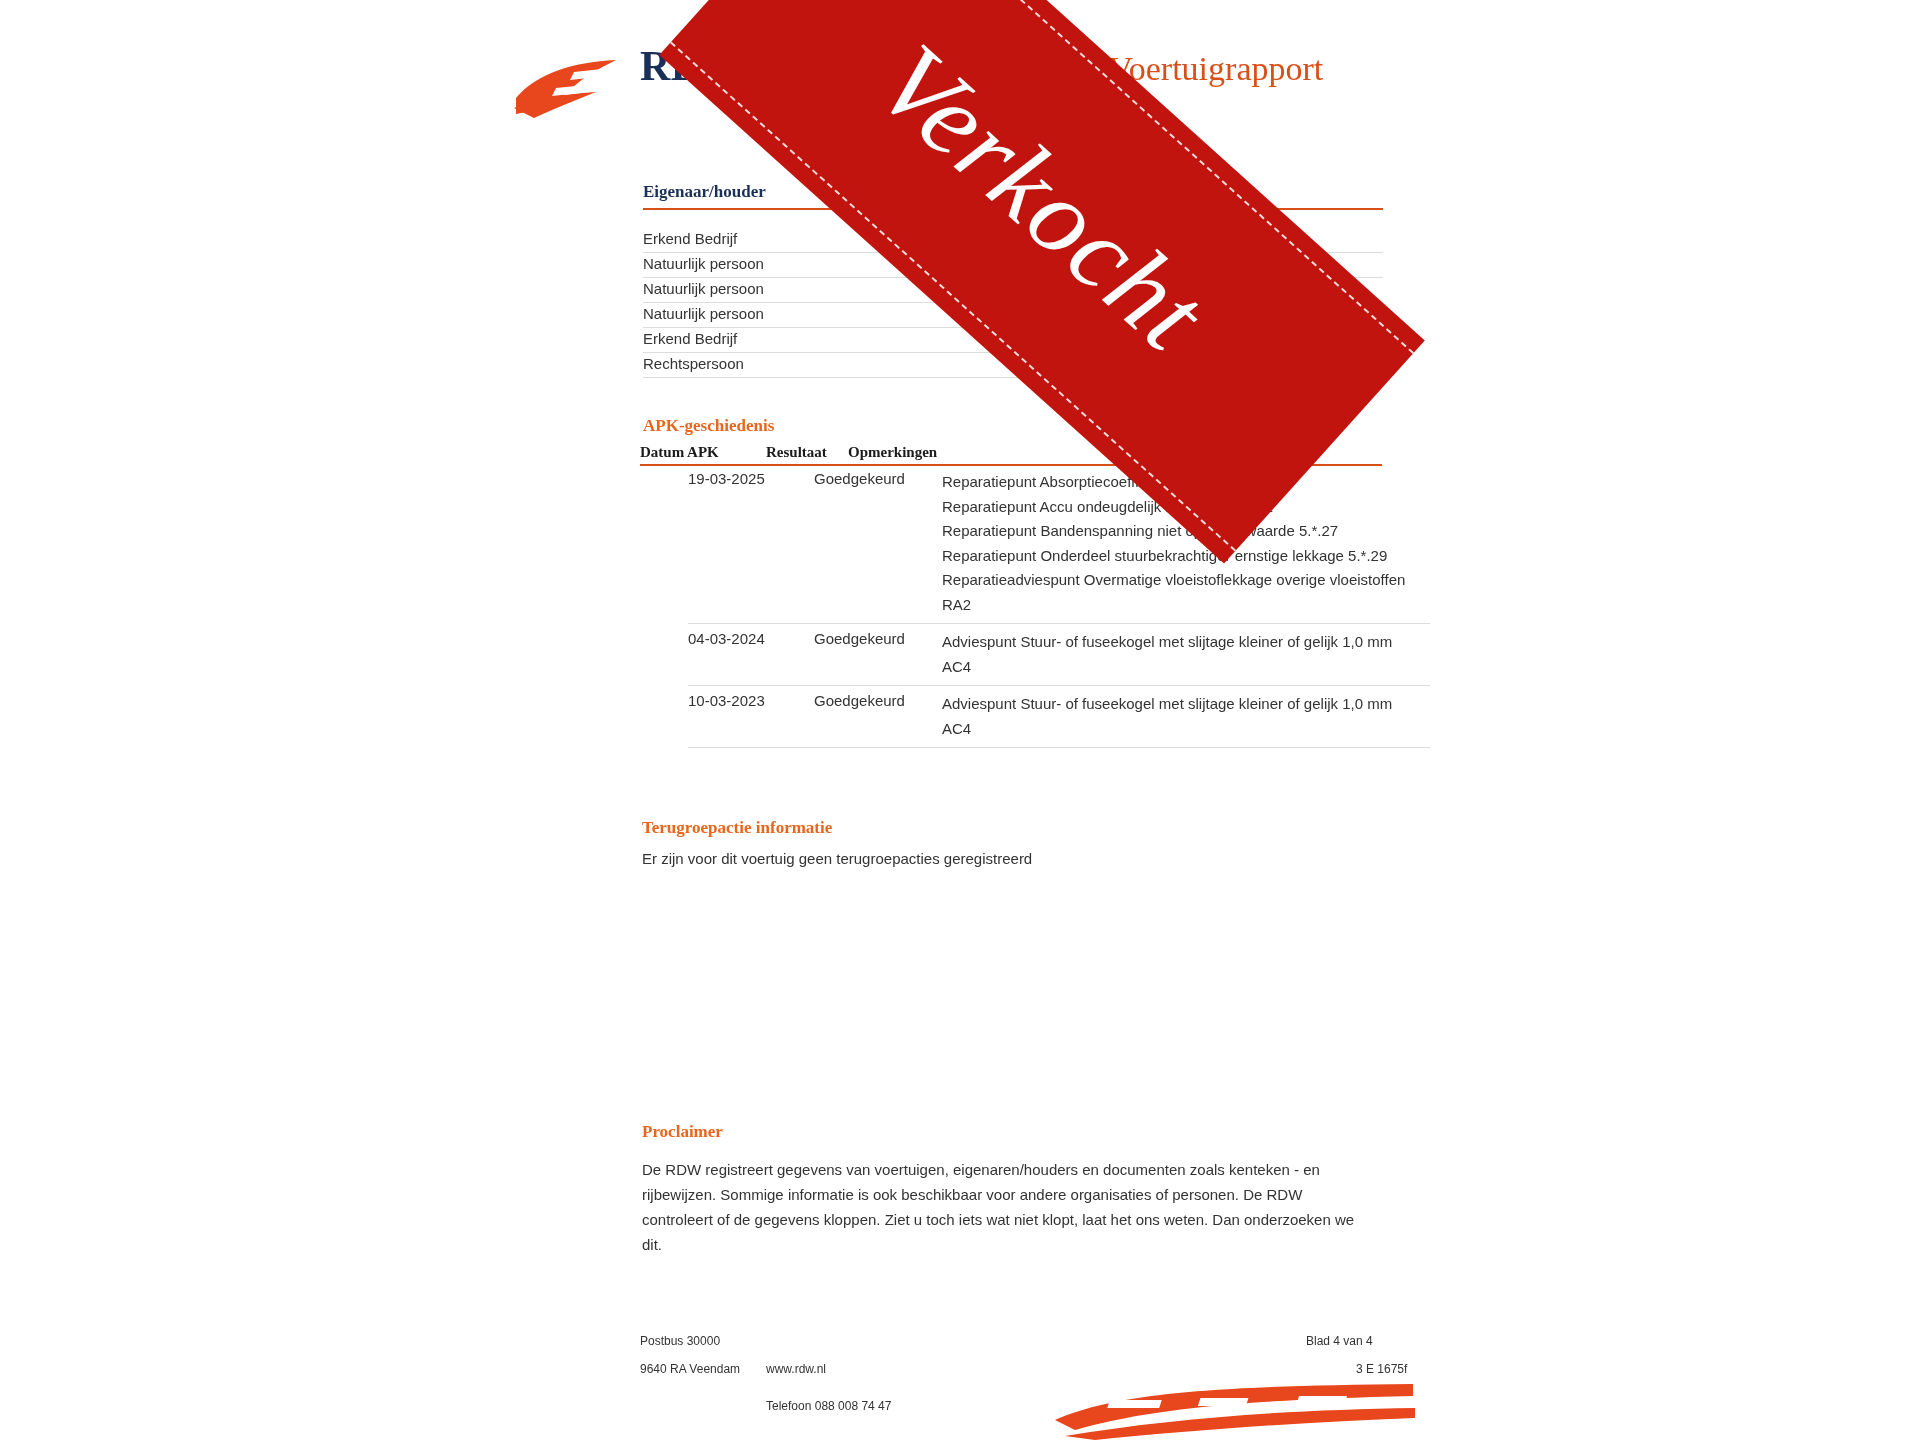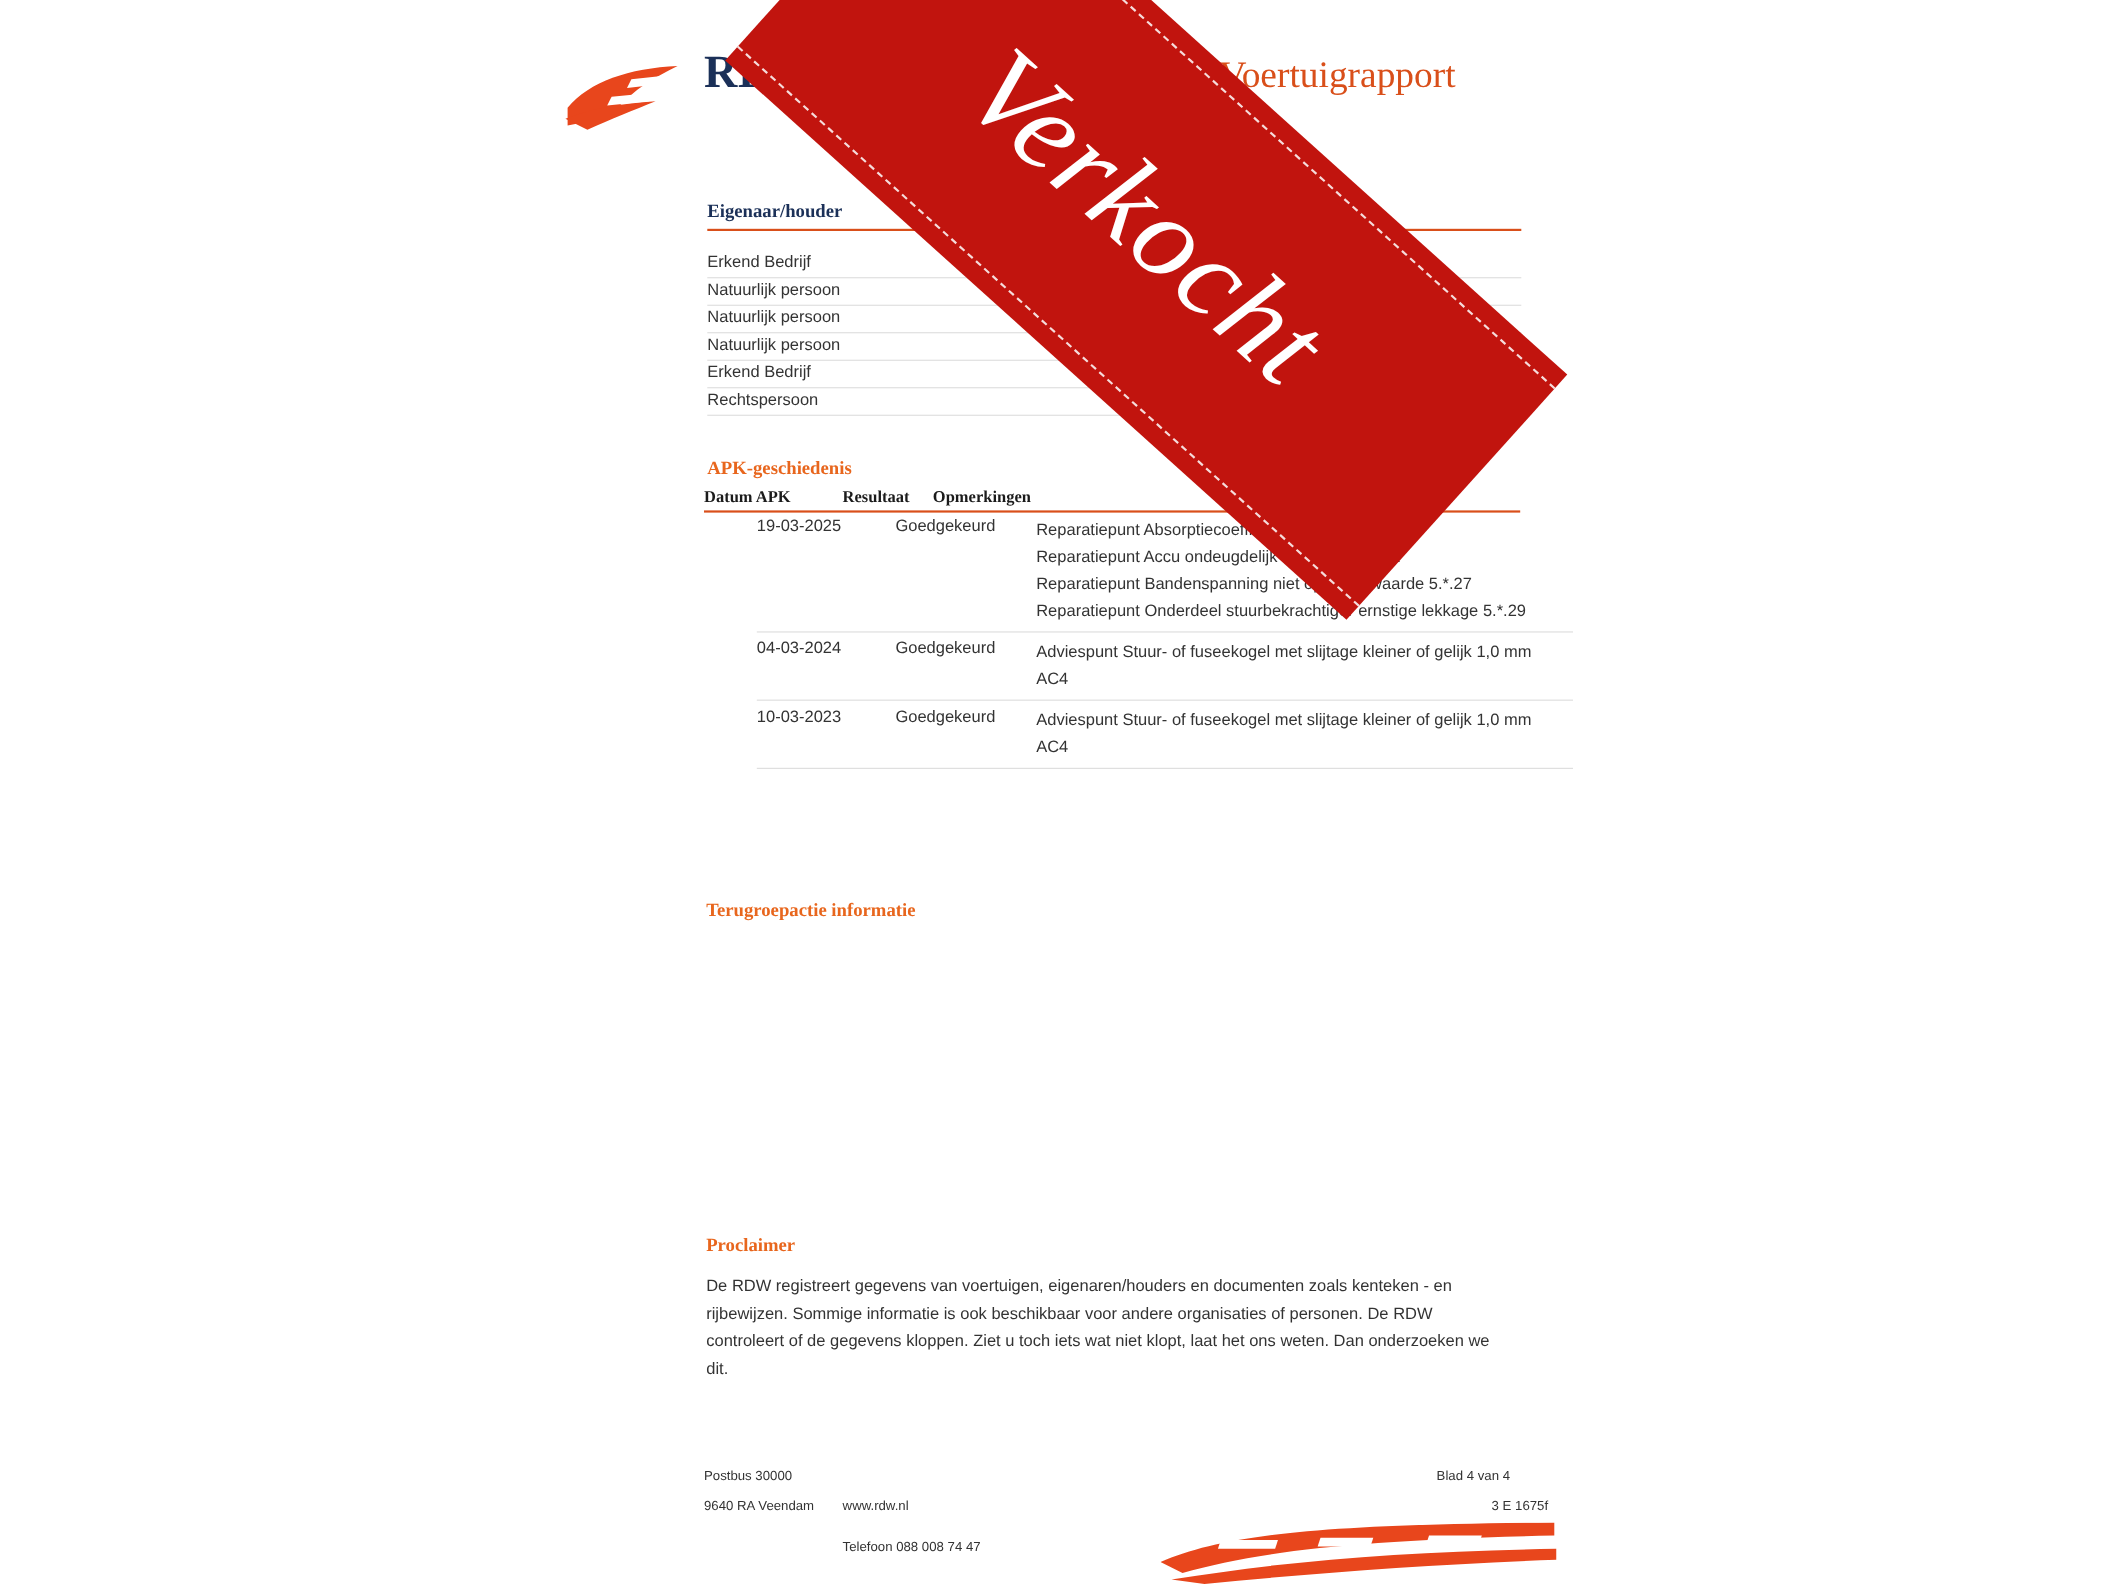--- a/index.html
+++ b/index.html
@@ -286,39 +286,41 @@
 
   <div class="apk-body">
     <div class="apk-row">
       <span class="date">19-03-2025</span>
       <span class="result">Goedgekeurd</span>
       <div class="remarks">
         <div>Reparatiepunt Absorptiecoefficient te hoog 5.*.11</div>
         <div>Reparatiepunt Accu ondeugdelijk bevestigd 5.*.12</div>
         <div>Reparatiepunt Bandenspanning niet op juiste waarde 5.*.27</div>
         <div>Reparatiepunt Onderdeel stuurbekrachtiger ernstige lekkage 5.*.29</div>
+        <div>Reparatieadviespunt Overmatige vloeistoflekkage overige vloeistoffen RA2</div>
       </div>
     </div>
     <div class="apk-row">
       <span class="date">04-03-2024</span>
       <span class="result">Goedgekeurd</span>
       <div class="remarks">
         <div>Adviespunt Stuur- of fuseekogel met slijtage kleiner of gelijk 1,0 mm AC4</div>
       </div>
     </div>
     <div class="apk-row">
       <span class="date">10-03-2023</span>
       <span class="result">Goedgekeurd</span>
       <div class="remarks">
         <div>Adviespunt Stuur- of fuseekogel met slijtage kleiner of gelijk 1,0 mm AC4</div>
       </div>
     </div>
   </div>
 
   <div class="section-title-orange" style="left:642px; top:818px;">Terugroepactie informatie</div>
+  <div class="body-text" style="left:642px; top:847px; width:700px;">Er zijn voor dit voertuig geen terugroepacties geregistreerd</div>
 
   <div class="section-title-orange" style="left:642px; top:1122px;">Proclaimer</div>
   <div class="body-text" style="left:642px; top:1157px; width:722px; line-height:25px;">De RDW registreert gegevens van voertuigen, eigenaren/houders en documenten zoals kenteken - en rijbewijzen. Sommige informatie is ook beschikbaar voor andere organisaties of personen. De RDW controleert of de gegevens kloppen. Ziet u toch iets wat niet klopt, laat het ons weten. Dan onderzoeken we dit.</div>
 
   <div class="footer-text" style="left:640px; top:1334px;">Postbus 30000</div>
   <div class="footer-text" style="left:640px; top:1362px;">9640 RA Veendam</div>
   <div class="footer-text" style="left:766px; top:1399px;">Telefoon 088 008 74 47</div>
   <div class="footer-text" style="left:766px; top:1362px;">www.rdw.nl</div>
   <div class="footer-text" style="left:1306px; top:1334px;">Blad 4 van 4</div>
   <div class="footer-text" style="left:1356px; top:1362px;">3 E 1675f</div>

